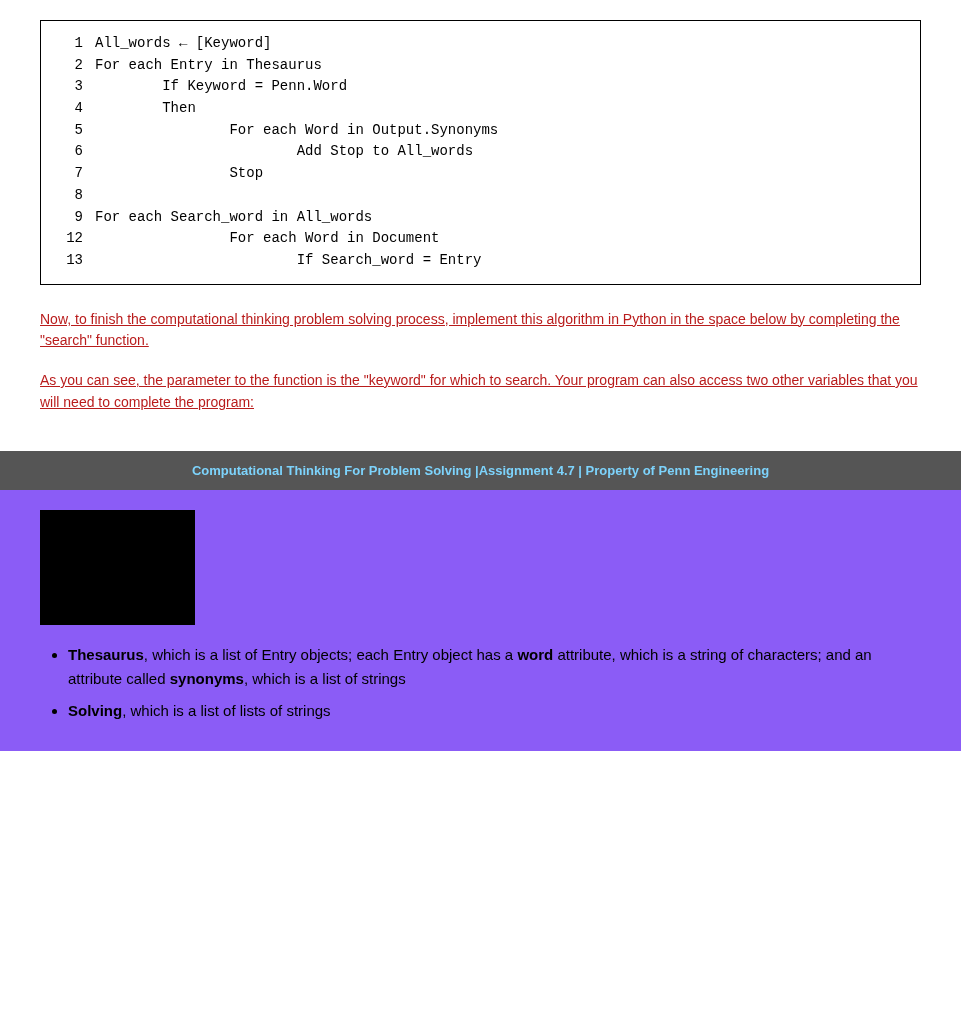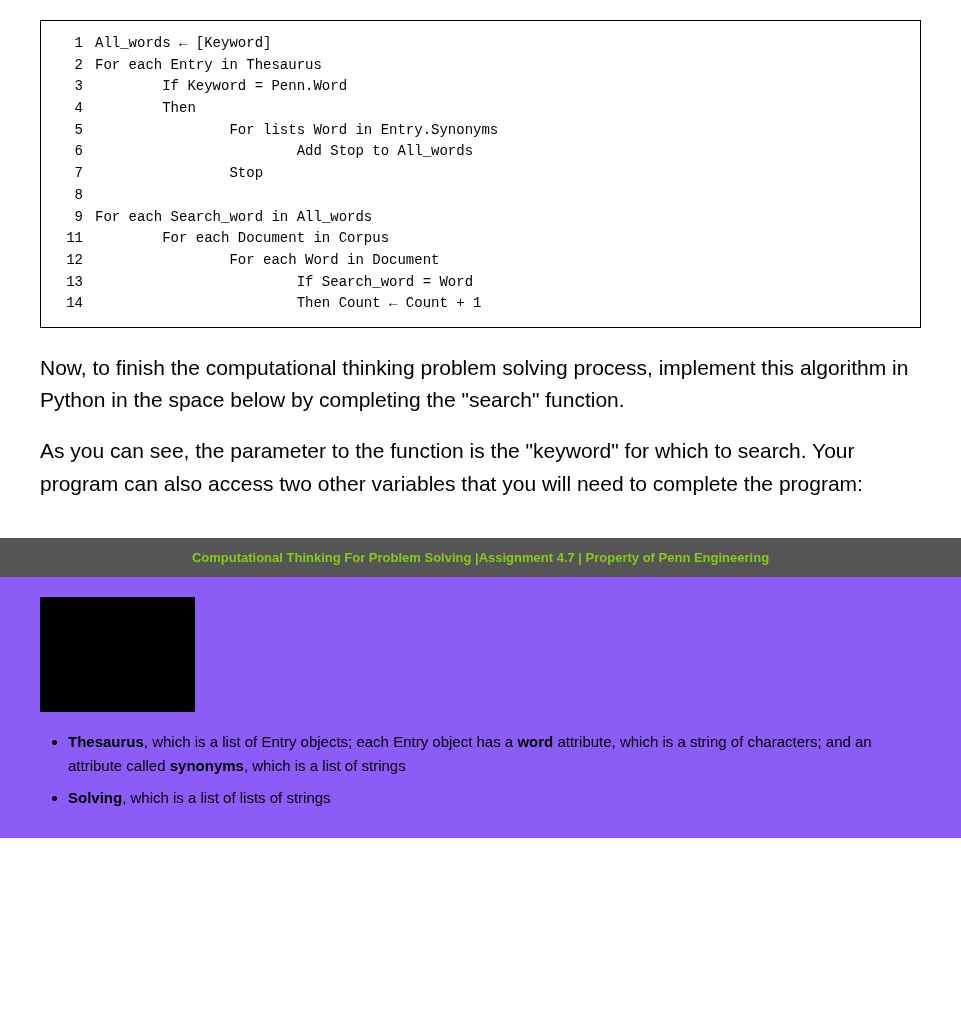--- a/index.html
+++ b/index.html
@@ -54,29 +54,30 @@
 
     .algo-code {
       display: table-cell;
       vertical-align: top;
       font-family: 'Courier New', Courier, monospace;
       font-size: 14px;
       white-space: pre;
     }
 
     .description-text {
-      font-size: 21px;
+      font-size: 14px;
       line-height: 1.55;
       margin-bottom: 18px;
-      color: #000000;
+      color: #b91c1c;
+      text-decoration: underline;
     }
 
     .footer-bar {
       background: #555;
-      color: #84cc16;
+      color: #7dd3fc;
       padding: 12px 40px;
       font-size: 13px;
       font-weight: bold;
       text-align: center;
       margin-top: 0;
     }
 
     .bottom-section {
       background: #8b5cf6;
       padding: 20px 40px 20px 40px;
@@ -123,53 +124,45 @@
         <div class="algo-row">
           <div class="algo-linenum">3</div>
           <div class="algo-code">        If Keyword = Penn.Word</div>
         </div>
         <div class="algo-row">
           <div class="algo-linenum">4</div>
           <div class="algo-code">        Then</div>
         </div>
         <div class="algo-row">
           <div class="algo-linenum">5</div>
-          <div class="algo-code">                For lists Word in Entry.Synonyms</div>
+          <div class="algo-code">                For each Word in Output.Synonyms</div>
         </div>
         <div class="algo-row">
           <div class="algo-linenum">6</div>
           <div class="algo-code">                        Add Stop to All_words</div>
         </div>
         <div class="algo-row">
           <div class="algo-linenum">7</div>
           <div class="algo-code">                Stop</div>
         </div>
         <div class="algo-row">
           <div class="algo-linenum">8</div>
           <div class="algo-code"></div>
         </div>
         <div class="algo-row">
           <div class="algo-linenum">9</div>
           <div class="algo-code">For each Search_word in All_words</div>
         </div>
         <div class="algo-row">
-          <div class="algo-linenum">11</div>
-          <div class="algo-code">        For each Document in Corpus</div>
-        </div>
-        <div class="algo-row">
           <div class="algo-linenum">12</div>
           <div class="algo-code">                For each Word in Document</div>
         </div>
         <div class="algo-row">
           <div class="algo-linenum">13</div>
-          <div class="algo-code">                        If Search_word = Word</div>
-        </div>
-        <div class="algo-row">
-          <div class="algo-linenum">14</div>
-          <div class="algo-code">                        Then Count ← Count + 1</div>
+          <div class="algo-code">                        If Search_word = Entry</div>
         </div>
       </div>
   </div>
 
   <p class="description-text">Now, to finish the computational thinking problem solving process, implement this algorithm in Python in the space below by completing the "search" function.</p>
 
   <p class="description-text">As you can see, the parameter to the function is the "keyword" for which to search. Your program can also access two other variables that you will need to complete the program:</p>
 
 </div>
 

